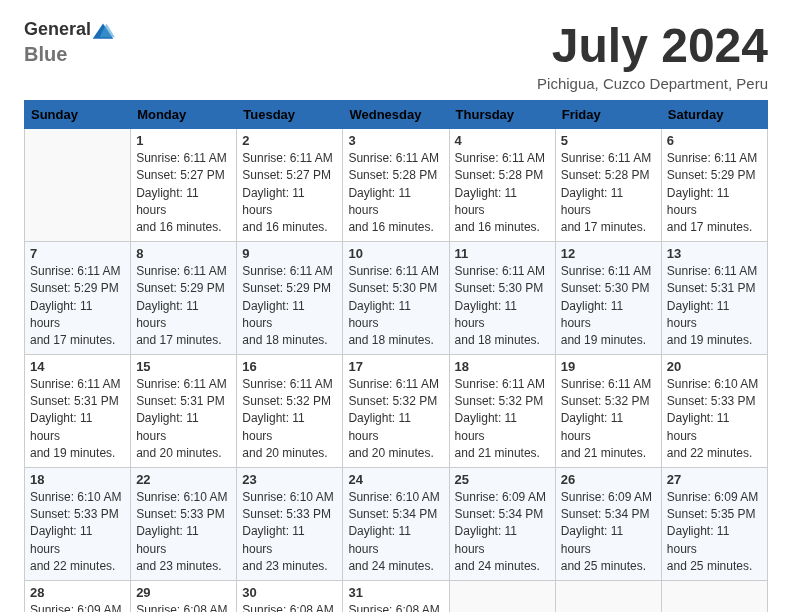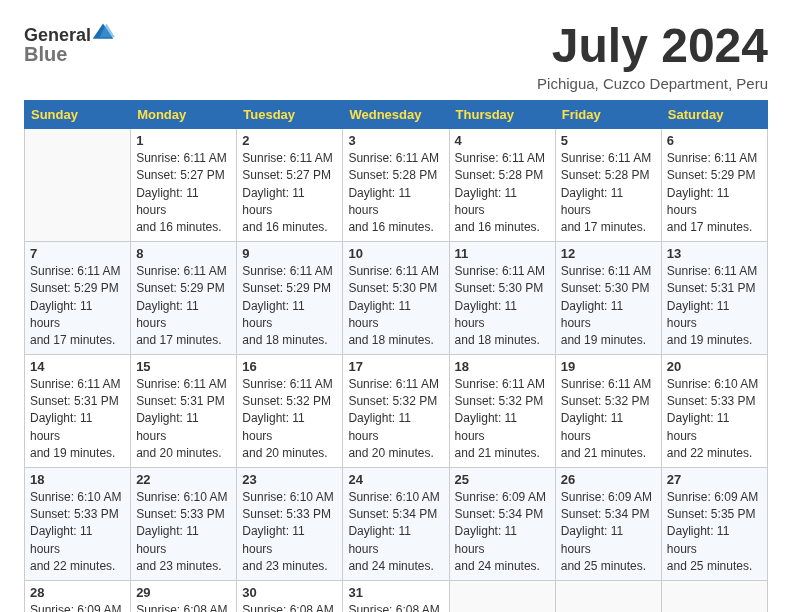--- a/index.html
+++ b/index.html
@@ -46,21 +46,21 @@
       color: #555;
       margin-top: 2px;
     }
     table {
       width: 100%;
       border-collapse: collapse;
       table-layout: fixed;
     }
     th {
       background-color: #2a6db5;
-      color: #fde047;
+      color: #000000;
       font-size: 13px;
       font-weight: bold;
       padding: 6px 6px;
       text-align: left;
       border: 1px solid #2a6db5;
     }
     td {
       border: 1px solid #ccc;
       vertical-align: top;
       padding: 4px 5px 4px 5px;
@@ -89,21 +89,21 @@
     tr:nth-child(even) td.empty {
       background: #f0f3f8;
     }
     .logo-block {
       display: flex;
       flex-direction: column;
       align-items: flex-start;
     }
     .logo-row {
       display: flex;
-      align-items: flex-end;
+      align-items: flex-start;
     }
   </style>
 </head>
 <body>
 
 <div class="header-area">
   <div class="logo-block">
     <div class="logo-row">
       <span class="logo-text-general">General</span>
       <svg class="logo-icon" viewBox="0 0 28 28" xmlns="http://www.w3.org/2000/svg">

